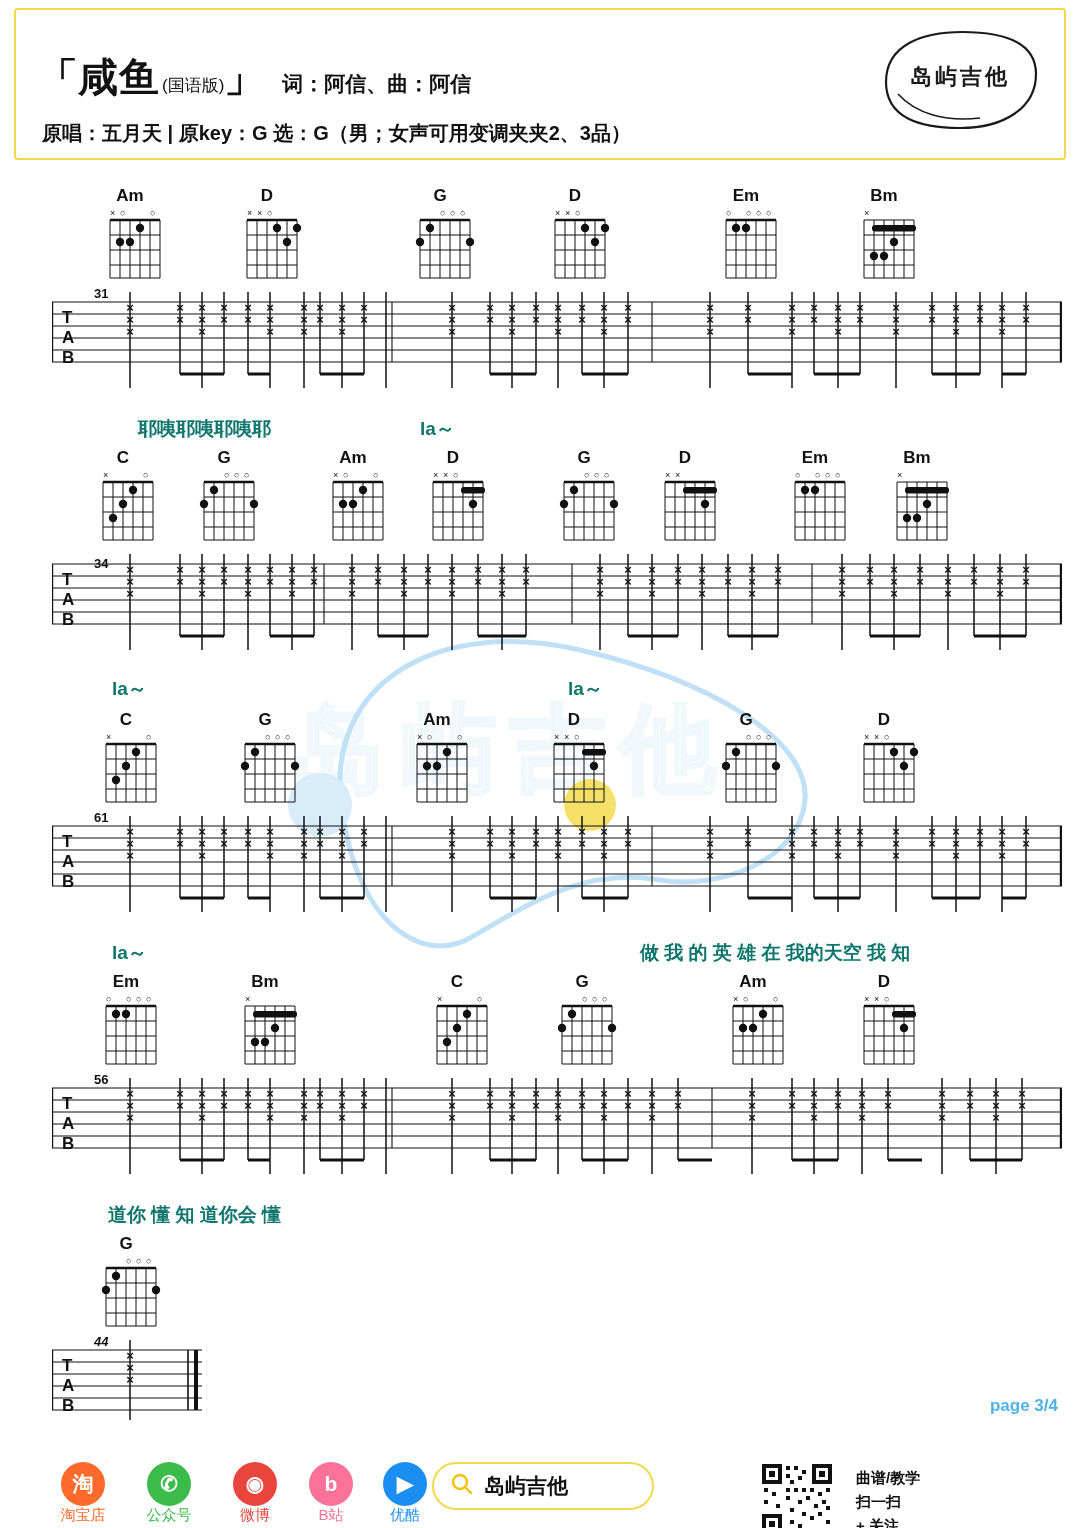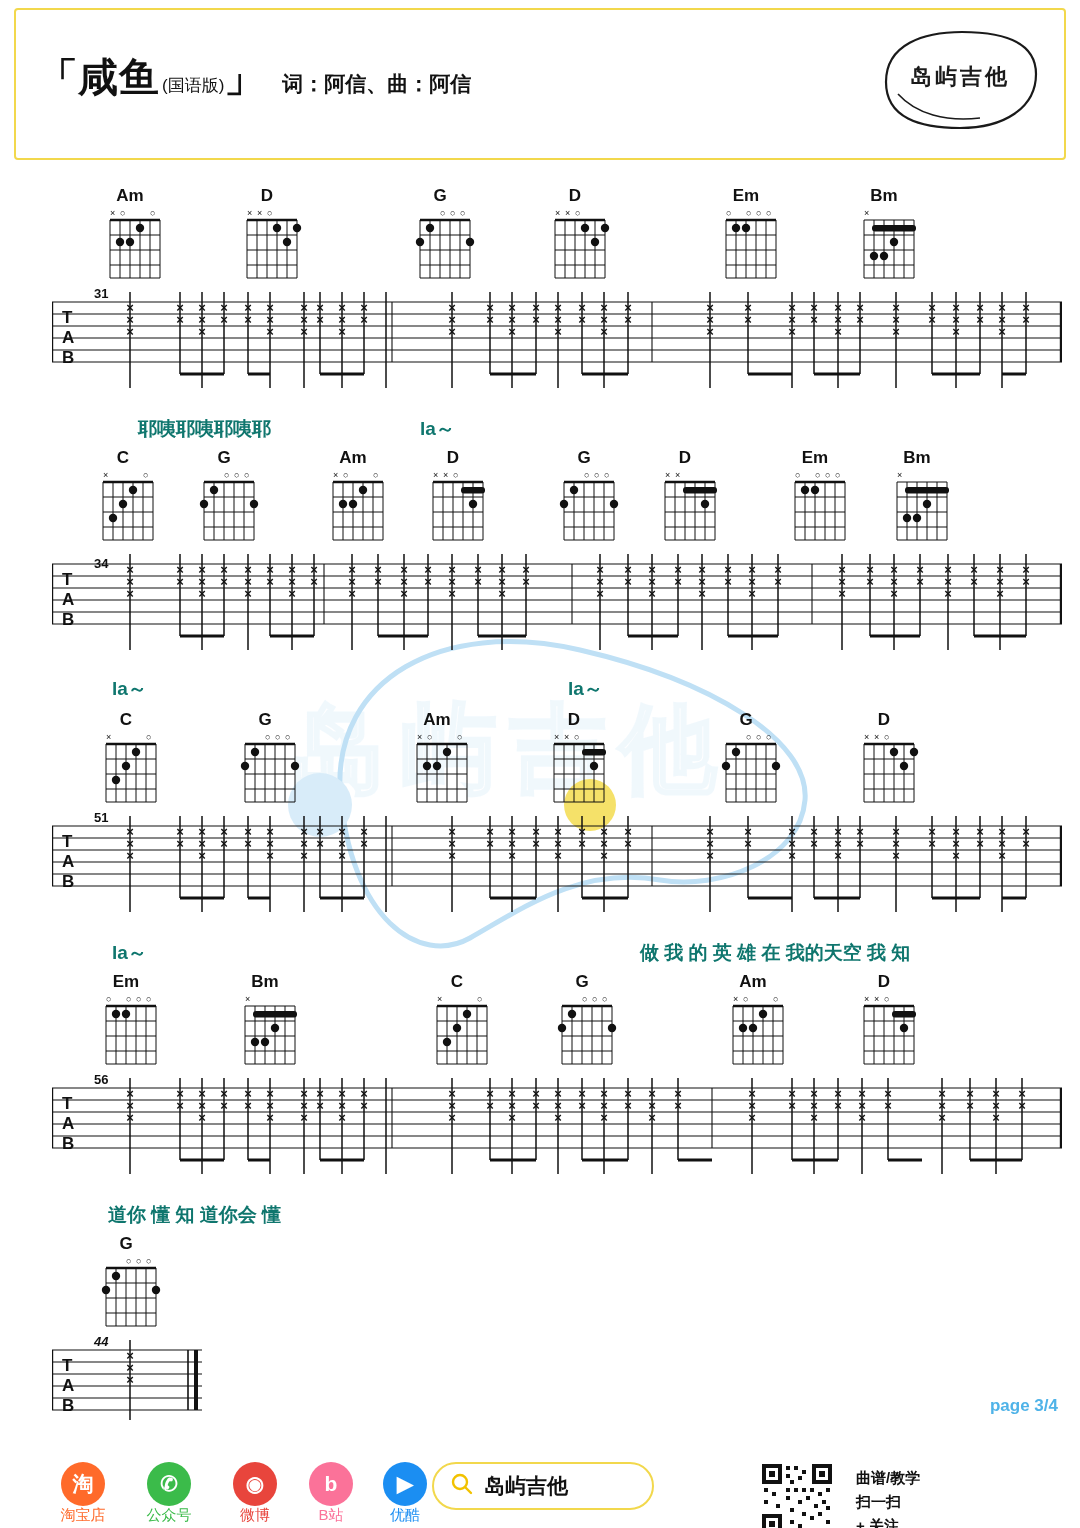--- a/index.html
+++ b/index.html
@@ -181,20 +181,21 @@
 <div class="page">
 
   <div class="header">
     <div class="title-line">
       <span class="title-bracket-r">「</span>
       <span class="title-main">咸鱼</span>
       <span class="title-sub">(国语版)</span>
       <span class="title-bracket-r">」</span>
       <span class="title-credit">词：阿信、曲：阿信</span>
     </div>
+    <div class="subtitle-line">原唱：五月天 | 原key：G  选：G（男；女声可用变调夹夹2、3品）</div>
 
     <div class="logo-badge">
       <svg width="170" height="112" viewBox="0 0 170 112">
         <path d="M10,56 C10,18 48,6 86,6 C128,6 160,16 160,48 C160,82 128,102 84,102 C44,102 10,92 10,56 Z" fill="none" stroke="#1a1a1a" stroke-width="2.2"></path>
         <path d="M22,68 C40,88 70,96 104,92" fill="none" stroke="#1a1a1a" stroke-width="1.6"></path>
         <text x="84" y="58" font-family="'Liberation Sans',sans-serif" font-size="22" font-weight="bold" fill="#1a1a1a" text-anchor="middle" letter-spacing="3">岛屿吉他</text>
       </svg>
     </div>
   </div>
 
@@ -984,21 +985,21 @@
             <line x1="36" y1="12" x2="36" y2="70"></line>
             <line x1="46" y1="12" x2="46" y2="70"></line>
             <line x1="56" y1="12" x2="56" y2="70"></line>
         </g>
         <circle cx="36" cy="20" r="4.2" fill="#111"></circle>
           <circle cx="56" cy="20" r="4.2" fill="#111"></circle>
           <circle cx="46" cy="34" r="4.2" fill="#111"></circle>
       </svg>
     </div>
 
-    <div class="measure-num" style="left:94px; top:810px;">51</div>
+    <div class="measure-num" style="left:94px; top:810px;">61</div>
     <div class="tab-letters" style="left:62px; top:832px;">T<br>A<br>B</div>
 
     <div class="tabwrap" style="left:52px; top:816px;">
       <svg width="1010" height="100" viewBox="0 0 1010 100">
         <g stroke="#111" stroke-width="1.1">
           <line x1="0" y1="10" x2="1010" y2="10"></line>
             <line x1="0" y1="22" x2="1010" y2="22"></line>
           <line x1="0" y1="34" x2="1010" y2="34"></line>
             <line x1="0" y1="46" x2="1010" y2="46"></line>
           <line x1="0" y1="58" x2="1010" y2="58"></line>

